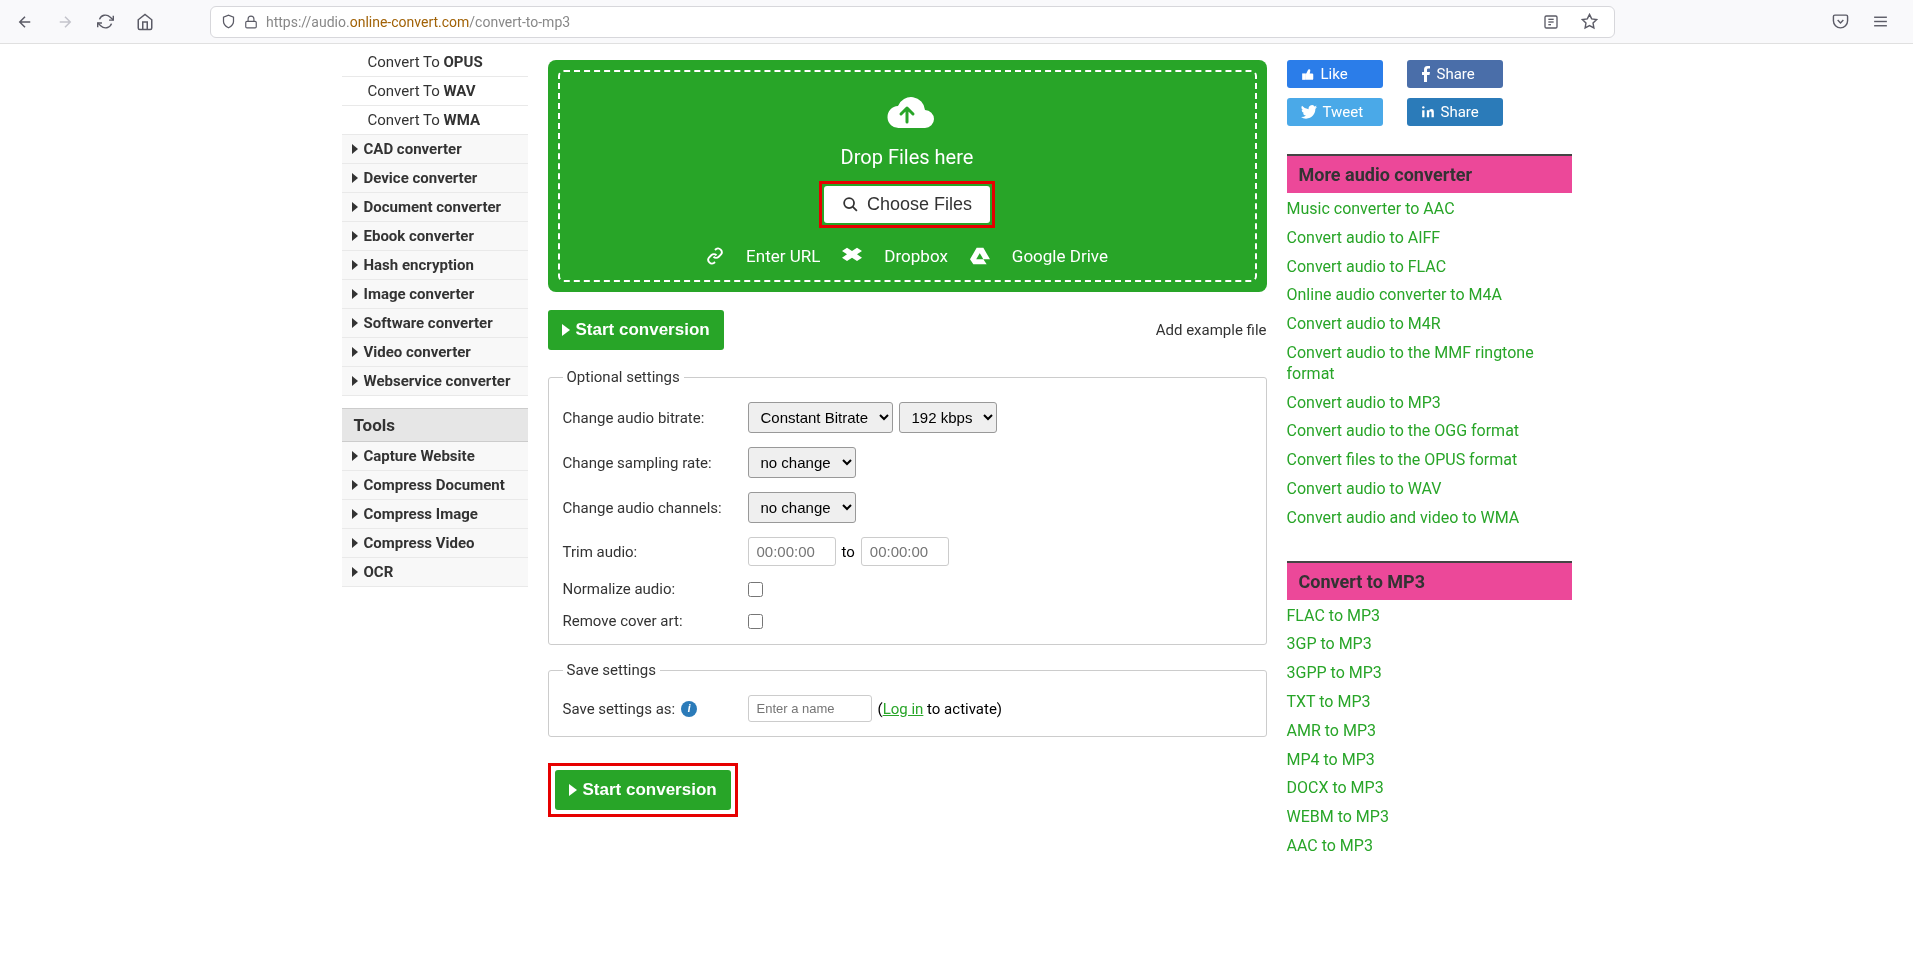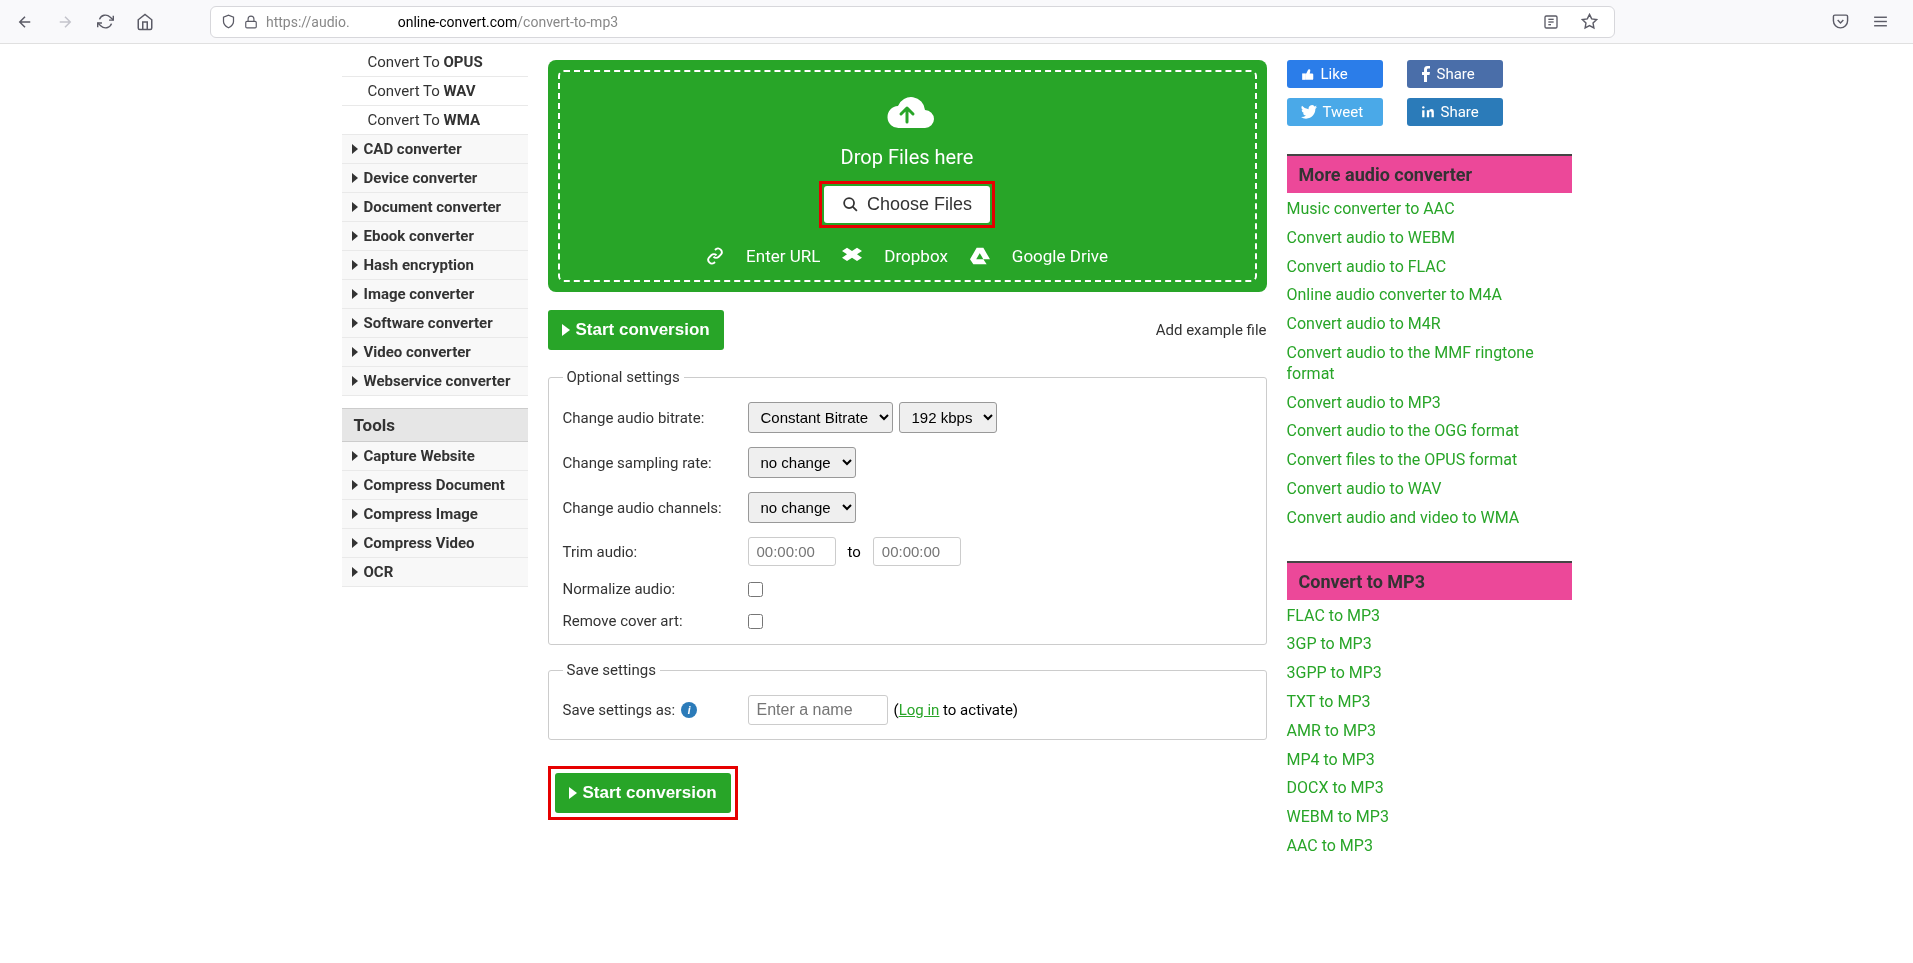--- a/index.html
+++ b/index.html
@@ -5,21 +5,21 @@
     * { margin: 0; padding: 0; box-sizing: border-box; }
     body { font-family: -apple-system, BlinkMacSystemFont, "Segoe UI", Roboto, Arial, sans-serif; background: #fff; font-size: 15px; }
     
     
     .browser-chrome { background: #f9f9fb; border-bottom: 1px solid #e0e0e0; height: 44px; display: flex; align-items: center; padding: 0 10px; gap: 10px; }
     .nav-btn { width: 30px; height: 30px; display: flex; align-items: center; justify-content: center; color: #5b5b66; cursor: pointer; border-radius: 4px; }
     .nav-btn.disabled { color: #c4c4cc; }
     .url-bar-wrap { flex: 1; display: flex; align-items: center; background: #fff; border: 1px solid #d7d7db; border-radius: 6px; height: 32px; padding: 0 10px; gap: 8px; margin: 0 200px 0 40px; }
     .url-lock { color: #5b5b66; display: flex; gap: 6px; align-items: center; }
     .url-text { flex: 1; color: #888; font-size: 14px; }
-    .url-text .domain { color: #000000; margin-left: 48px; }
+    .url-text .domain { color: #a16207; }
     .right-icons { display: flex; gap: 10px; align-items: center; padding-right: 8px; }
     
     
     .page-wrap { display: flex; justify-content: center; background: #fff; }
     .page-inner { display: flex; width: 1230px; gap: 20px; padding-top: 4px; }
     .left-col { width: 186px; flex-shrink: 0; }
     .main-col { flex: 1; }
     .right-col { width: 285px; flex-shrink: 0; padding-top: 12px; }
     
     
@@ -48,23 +48,23 @@
     .bottom-start-wrap { border: 3px solid #e60000; display: inline-block; padding: 4px; margin-top: 10px; }
     
     
     fieldset { border: 1px solid #ccc; border-radius: 3px; padding: 16px 14px 14px; margin-bottom: 16px; }
     legend { padding: 0 4px; font-size: 15px; color: #333; }
     .form-row { display: flex; align-items: center; margin-bottom: 14px; }
     .form-row:last-child { margin-bottom: 0; }
     .form-label { width: 185px; font-size: 15px; color: #333; }
     select { background: #efefef; border: 1px solid #999; border-radius: 3px; padding: 5px 8px; font-size: 15px; cursor: pointer; }
     .time-input { width: 88px; padding: 5px 8px; border: 1px solid #ccc; border-radius: 3px; font-size: 15px; }
-    .to-sep { margin: 0 12px; font-size: 15px; }
+    .to-sep { margin: 0 6px; font-size: 15px; }
     input[type=checkbox] { width: 15px; height: 15px; cursor: pointer; }
-    .save-input { padding: 5px 8px; border: 1px solid #ccc; border-radius: 3px; font-size: 16px; width: 140px; }
+    .save-input { padding: 5px 8px; border: 1px solid #ccc; border-radius: 3px; font-size: 13px; width: 124px; }
     .login-link { color: #28a528; text-decoration: underline; cursor: pointer; }
     .info-icon { width: 16px; height: 16px; background: #2b7bb9; border-radius: 50%; display: inline-flex; align-items: center; justify-content: center; color: #fff; font-size: 11px; font-style: italic; font-weight: bold; margin-left: 6px; }
     
     
     .social-row { display: flex; gap: 24px; margin-bottom: 10px; }
     .social-btn { display: flex; align-items: center; gap: 6px; padding: 5px 14px; border-radius: 3px; color: #fff; font-size: 15px; cursor: pointer; width: 96px; justify-content: flex-start; }
     .fb-like { background: #2b7de9; }
     .fb-share { background: #4a6ea9; }
     .tw-tweet { background: #4aa9e8; }
     .li-share { background: #2b7bb9; }
@@ -306,21 +306,21 @@
               <circle cx="4" cy="4" r="2"></circle>
               <path d="M10 9h4v2a4 4 0 018 0v10h-4v-8a2 2 0 00-4 0v8h-4z"></path>
             </svg>
           <span>Share</span>
         </div>
       </div>
 
       <div class="side-header">More audio converter</div>
       <div id="more-links">
           <a class="side-link">Music converter to AAC</a>
-          <a class="side-link">Convert audio to WEBM</a>
+          <a class="side-link">Convert audio to AIFF</a>
           <a class="side-link">Convert audio to FLAC</a>
           <a class="side-link">Online audio converter to M4A</a>
           <a class="side-link">Convert audio to M4R</a>
           <a class="side-link">Convert audio to the MMF ringtone format</a>
           <a class="side-link">Convert audio to MP3</a>
           <a class="side-link">Convert audio to the OGG format</a>
           <a class="side-link">Convert files to the OPUS format</a>
           <a class="side-link">Convert audio to WAV</a>
           <a class="side-link">Convert audio and video to WMA</a>
         </div>

